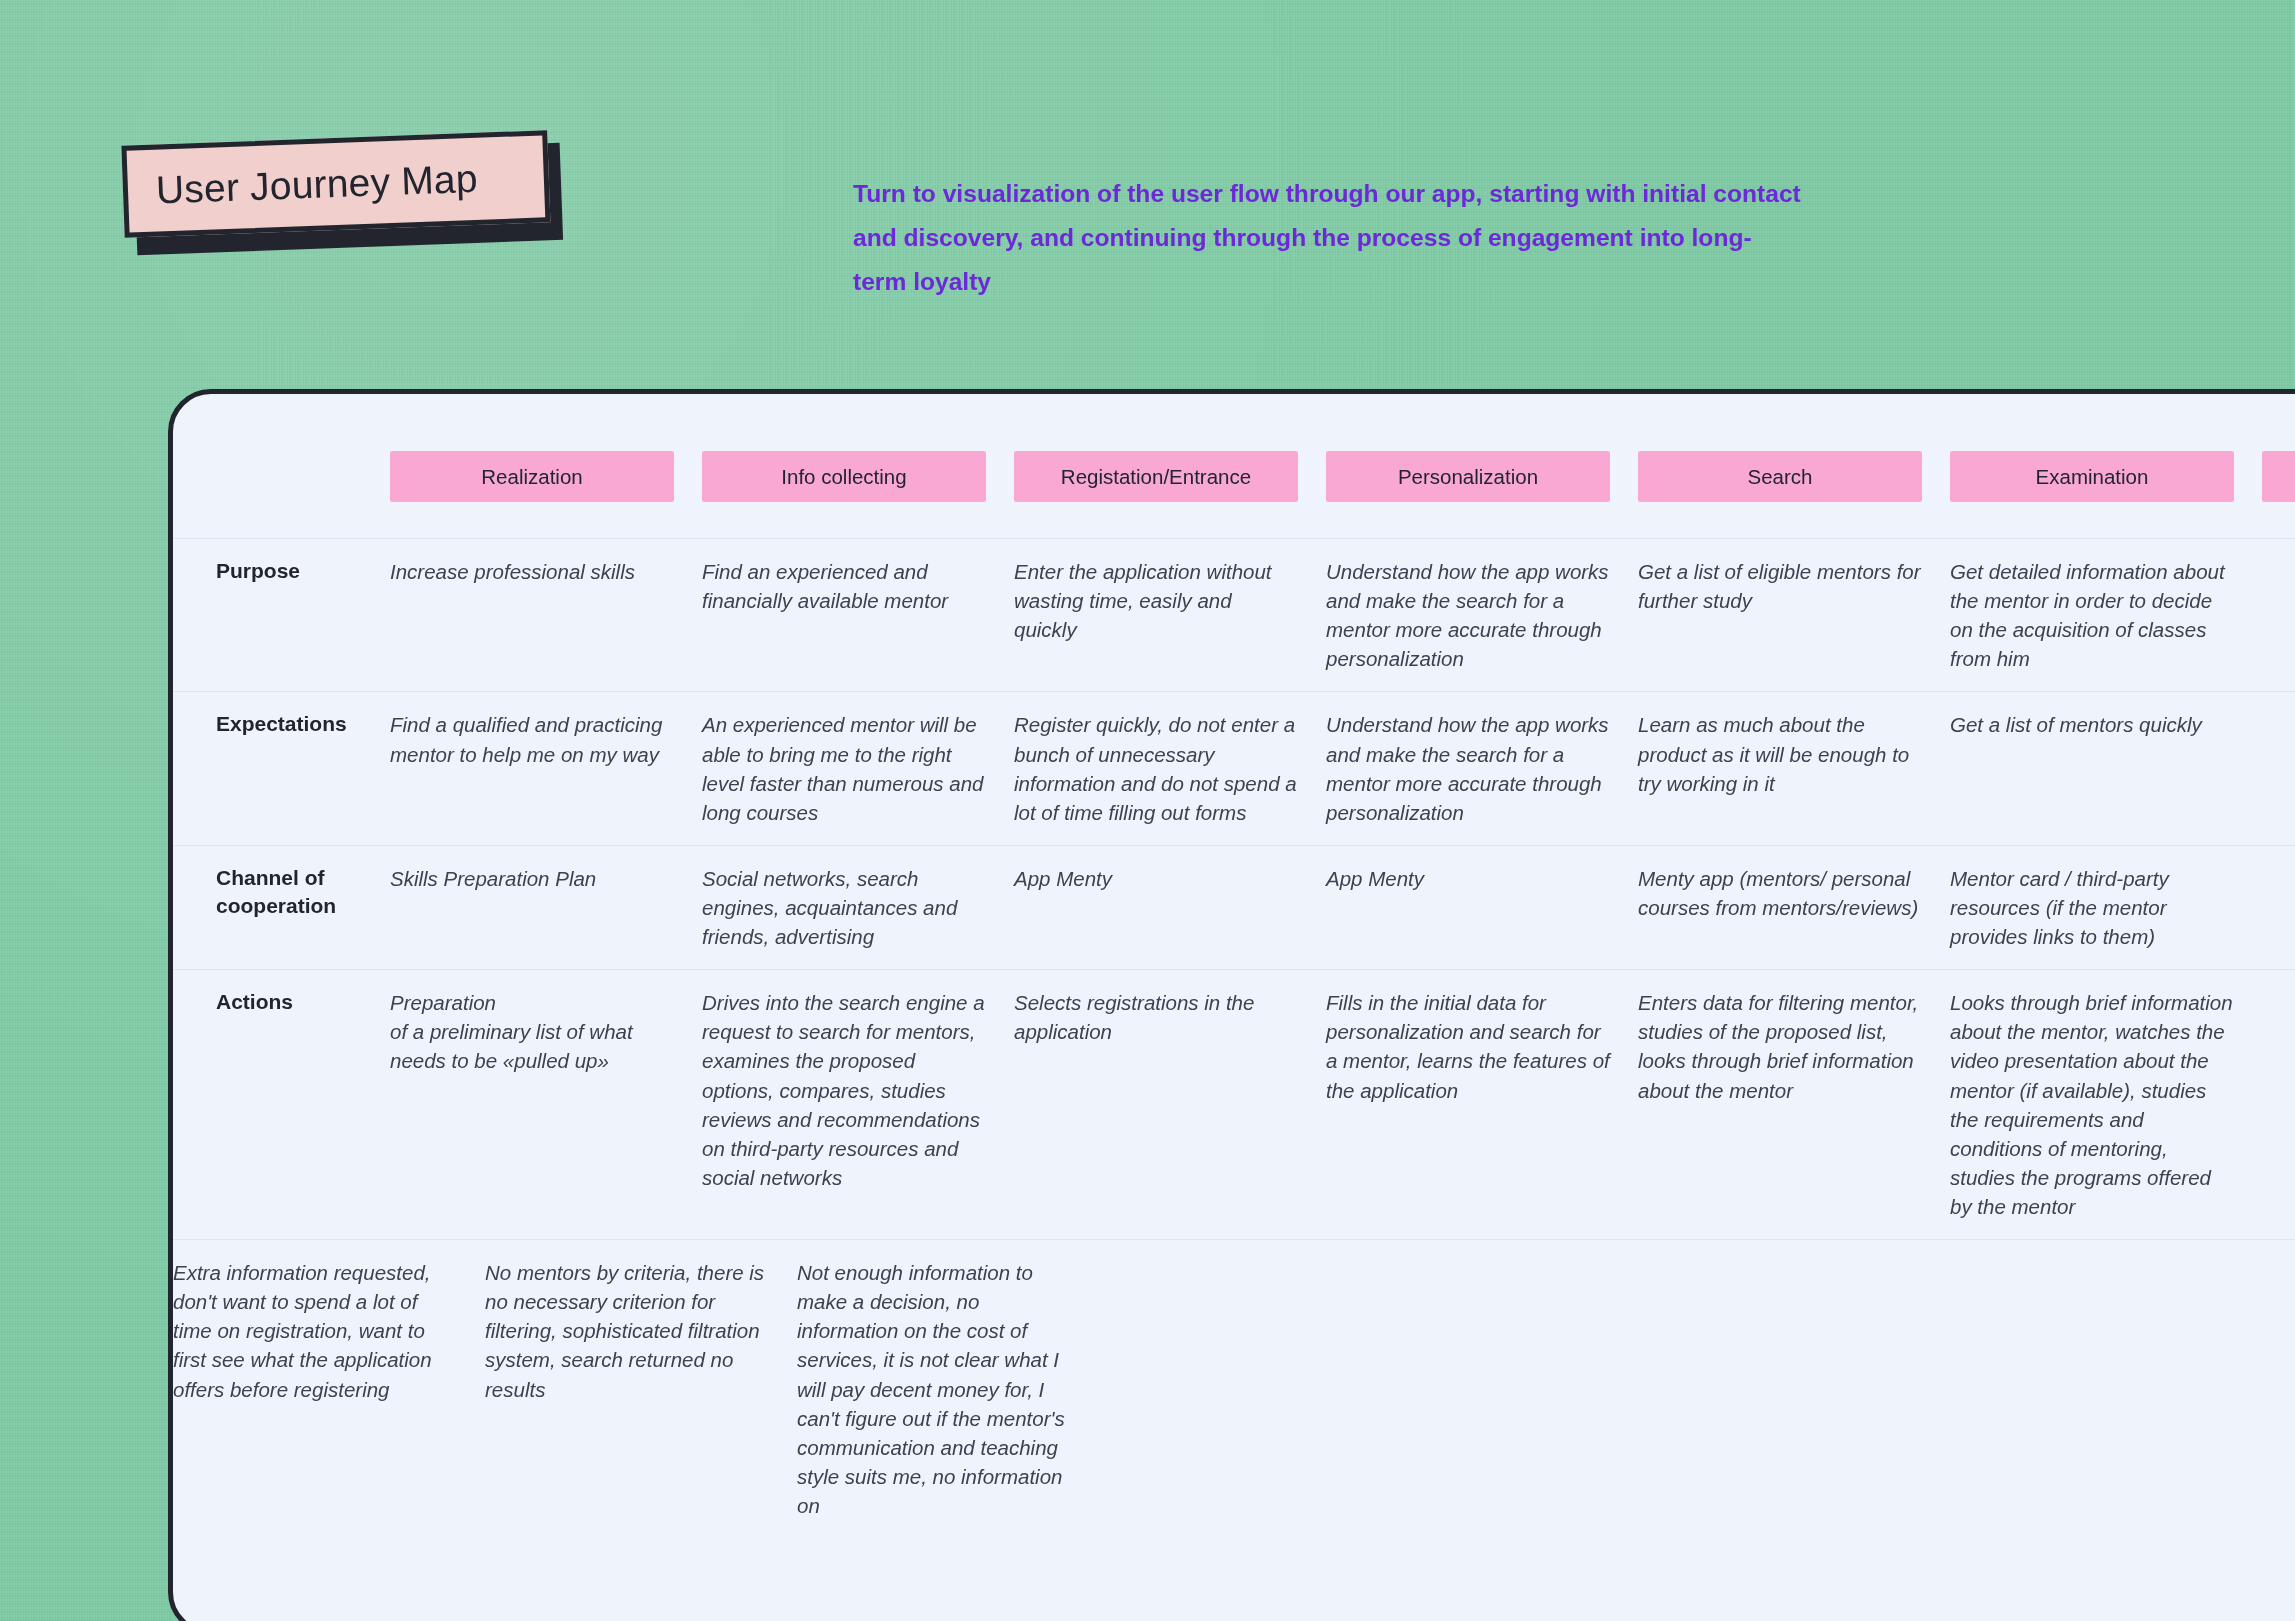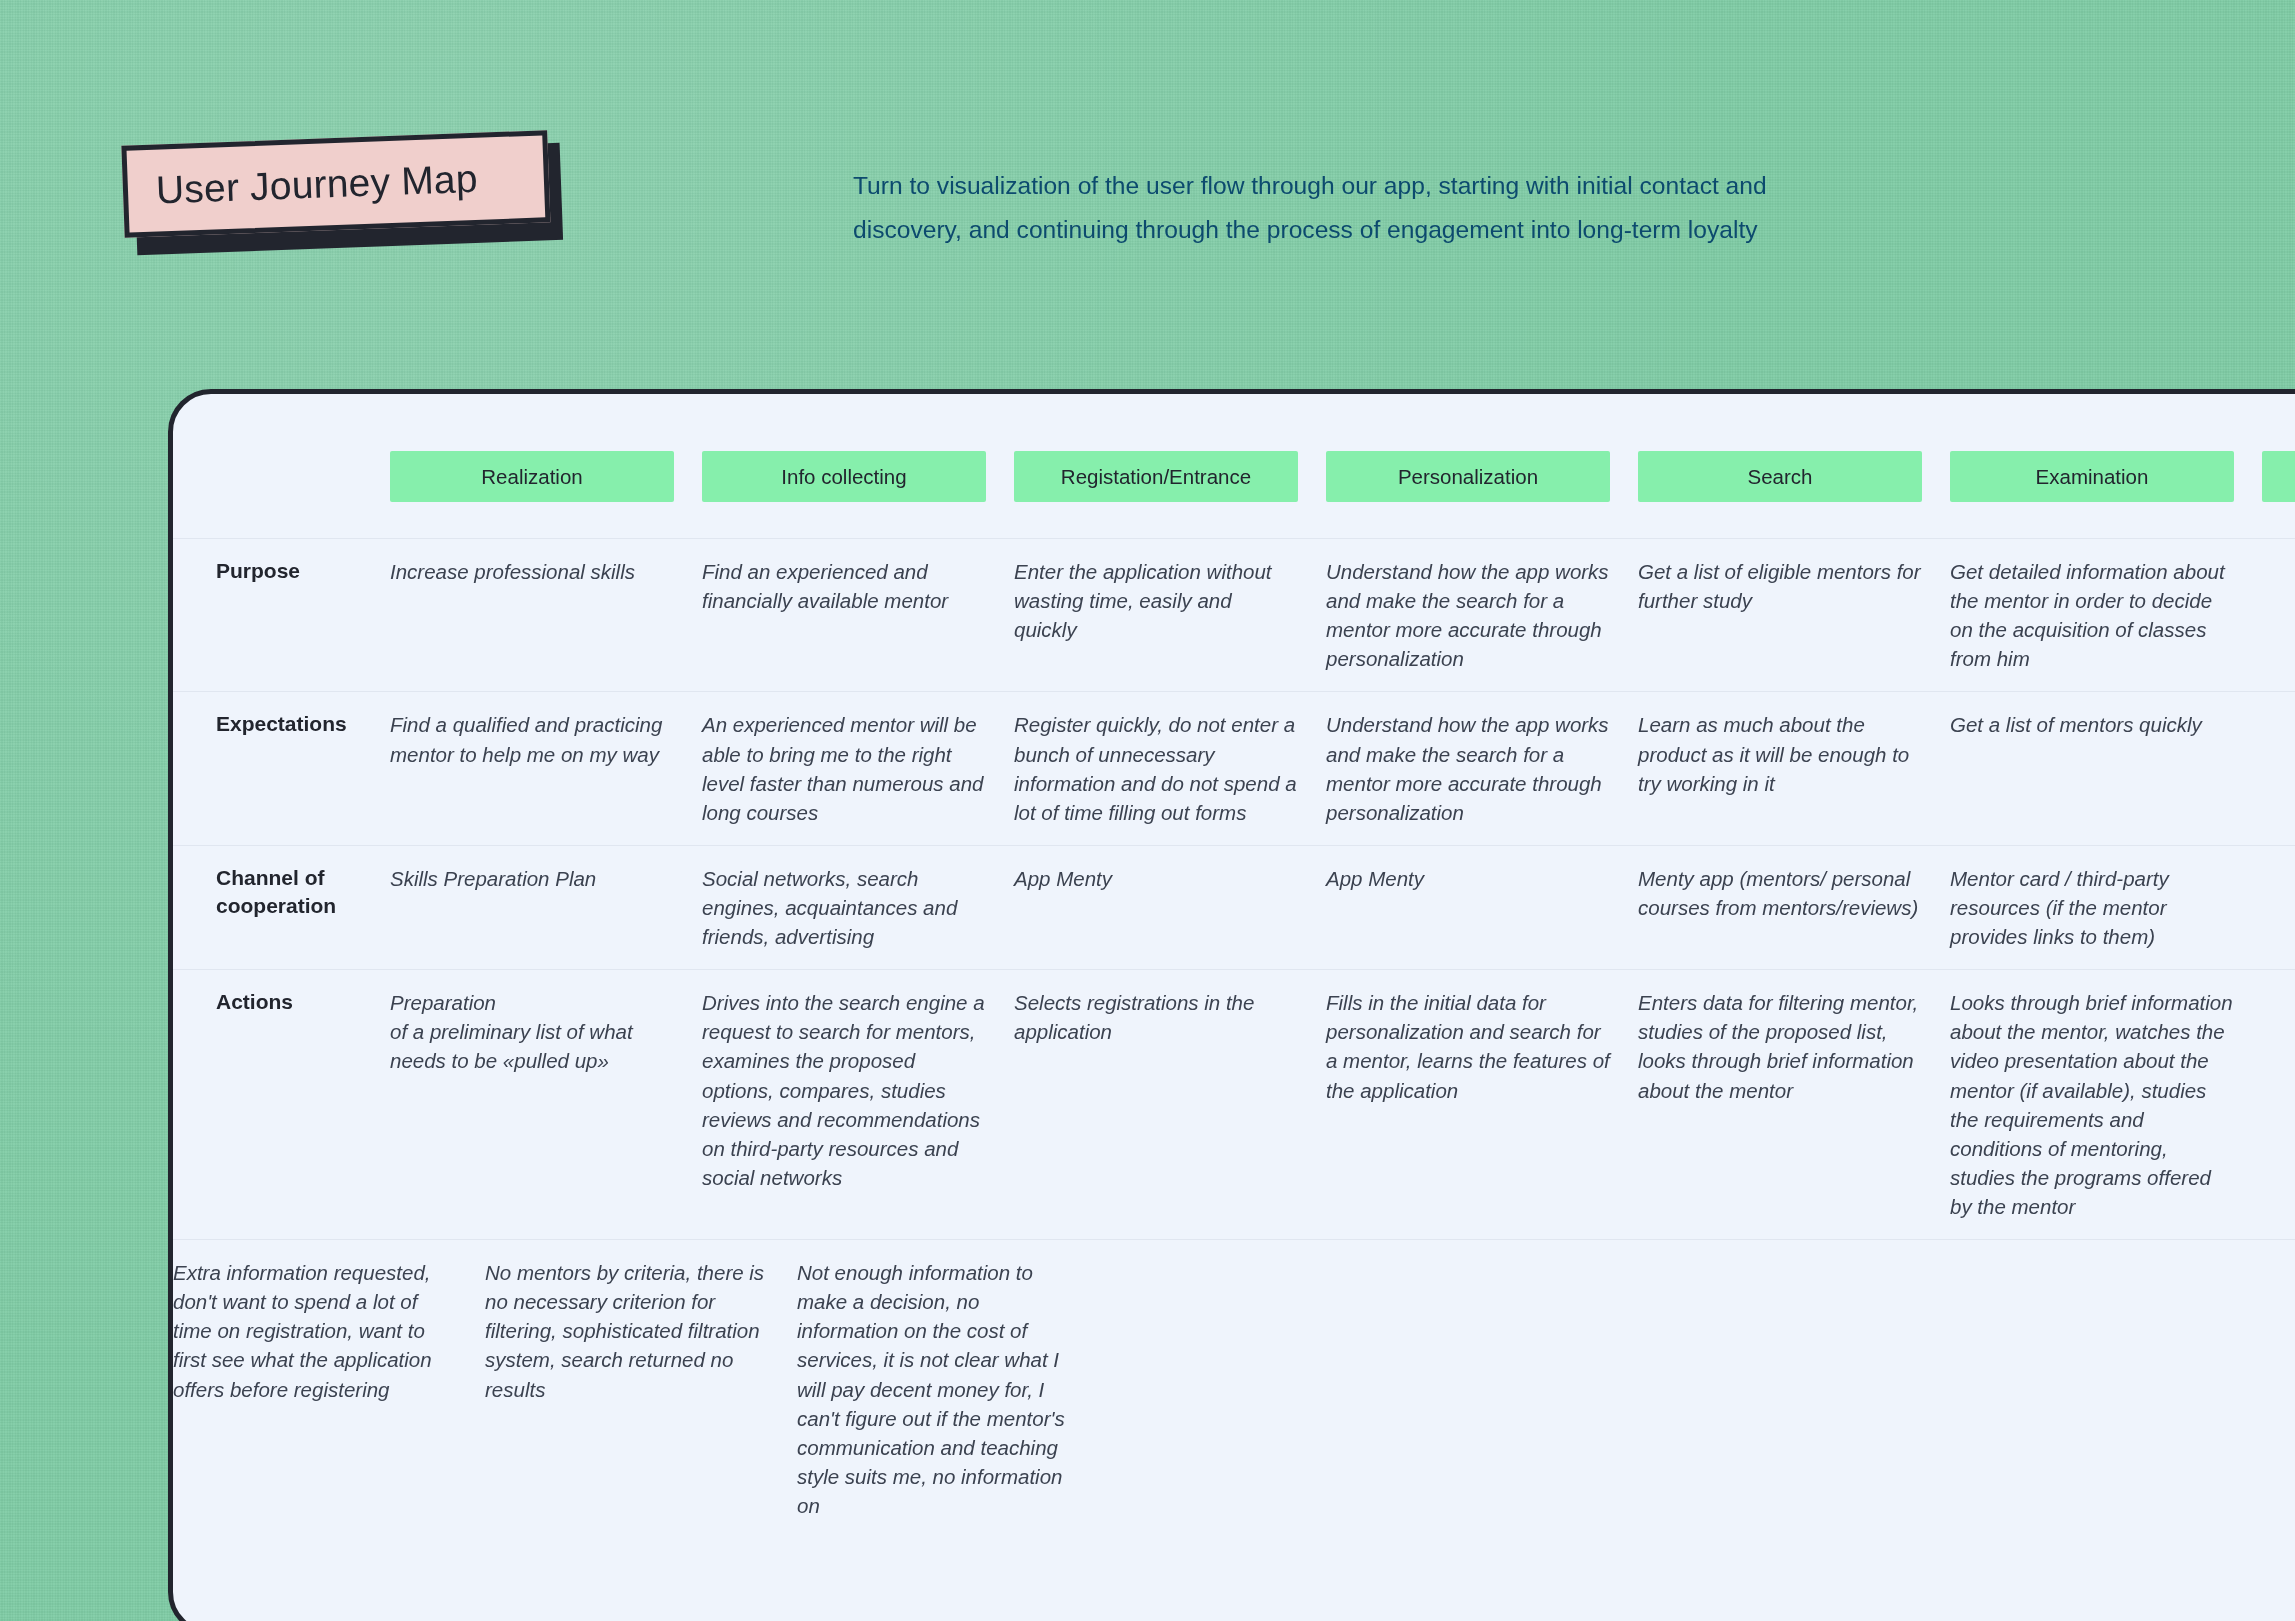--- a/index.html
+++ b/index.html
@@ -38,22 +38,22 @@
     background:#f0cfcc;
     border:5.7px solid #22252e;
     display:flex; align-items:center;
     padding-left:28px;
   }
   #title-badge-text{
     font-size:39px; color:#22252e; letter-spacing:0.2px; white-space:nowrap;
   }
 
   #intro{
-    position:absolute; left:853px; top:164px; width:951px;
-    font-size:24.6px; line-height:1.78; color:#0c4a6e;
+    position:absolute; left:853px; top:172px; width:951px;
+    font-size:24.6px; line-height:1.78; color:#6d28d9;font-weight:bold;
   }
 
   
   #board{
     position:absolute;
     left:168px; top:389px;
     width:2181px; height:1246px;
     background:#eff4fc;
     border:5.7px solid #22252e;
     border-top-left-radius:43px;
@@ -83,21 +83,21 @@
   
   #header-row{
     display:flex; align-items:center;
     padding:57px 0 36px 0;
     border-bottom:1.6px solid #e0e6f0;
   }
   #header-row .col-label{ padding:0 16.4px 0 43px; }
   #header-row .cell{ padding:0 28px 0 0; }
 
   .pill{
-    background:#86efac;
+    background:#f9a8d4;
     border-radius:2px;
     height:51px;
     display:flex; align-items:center; justify-content:center;
     font-size:20.5px; color:#22252e;
     width:100%;
     white-space:nowrap;
   }
 
   .row-label{
     font-size:21px; font-weight:bold; color:#22252e;

